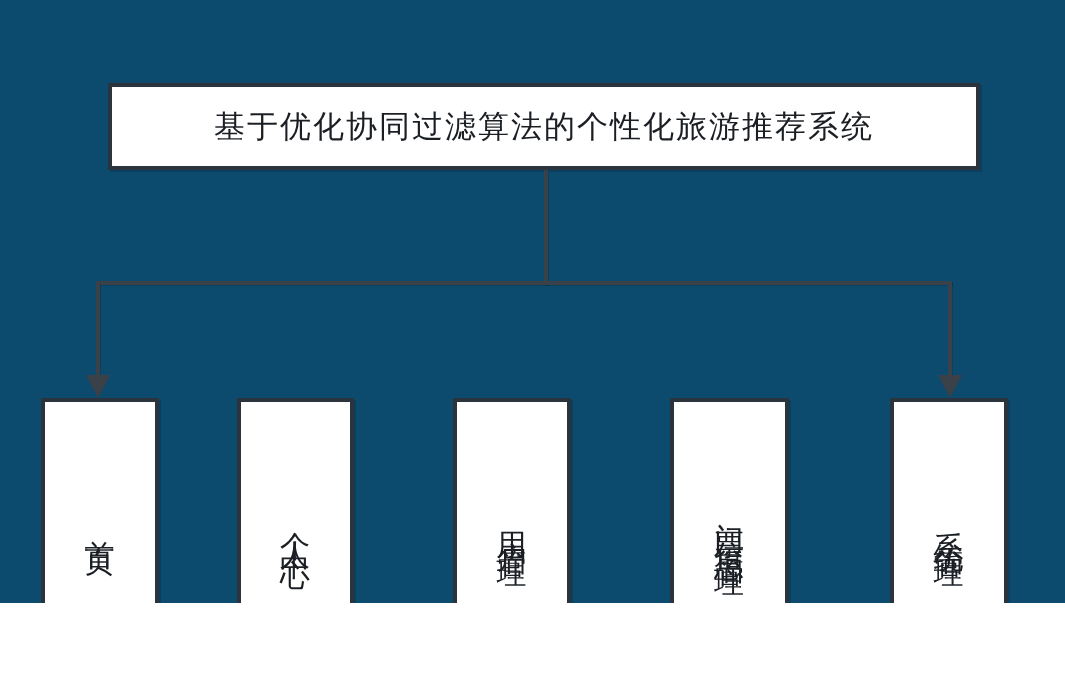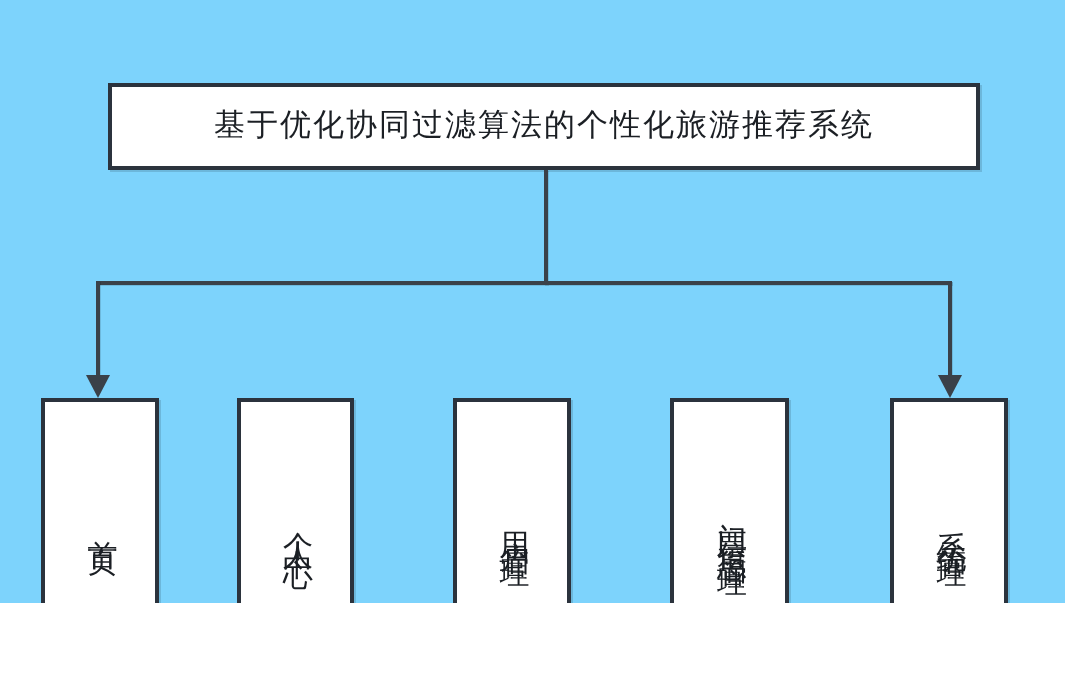--- a/index.html
+++ b/index.html
@@ -4,23 +4,23 @@
 <style>
   html, body {
     margin: 0;
     padding: 0;
     background: #ffffff;
   }
   #canvas {
     position: relative;
     width: 1065px;
     height: 603px;
-    background: #7dd3fc;
+    background: #0c4a6e;
     overflow: hidden;
-    font-family: Liberation Mono, monospace;
+    font-family: Liberation Sans, sans-serif;
   }
 
   
   .node {
     position: absolute;
     box-sizing: border-box;
     background: #ffffff;
     border: 4px solid #2b333d;
     box-shadow: 2px 2px 0 0 rgba(0,0,0,0.13);
   }

